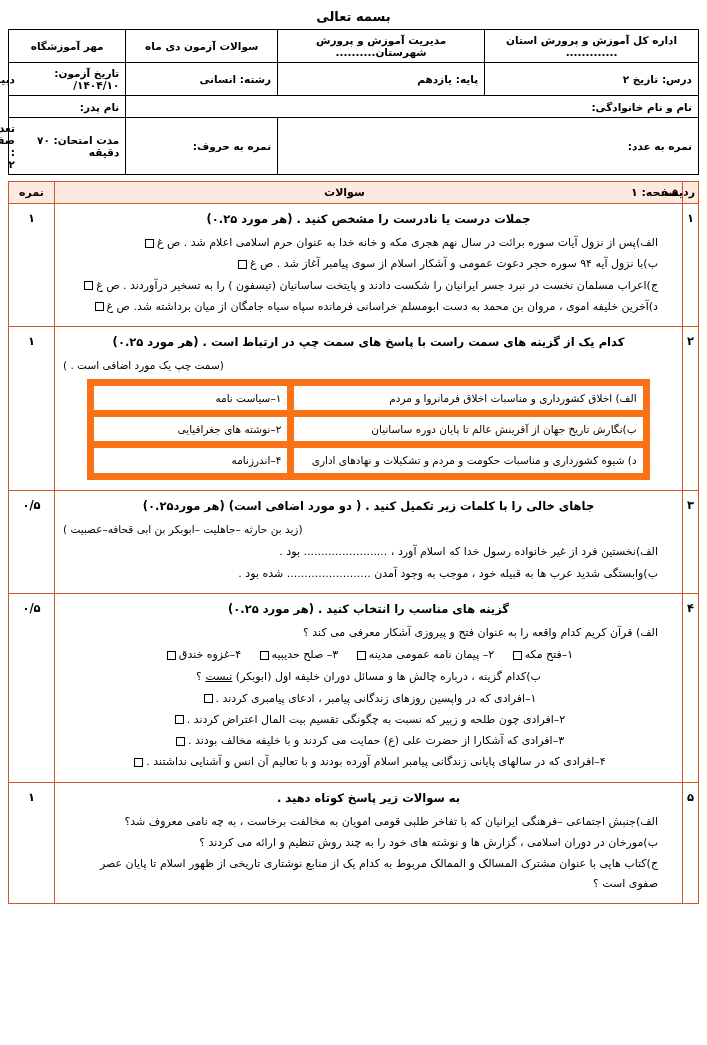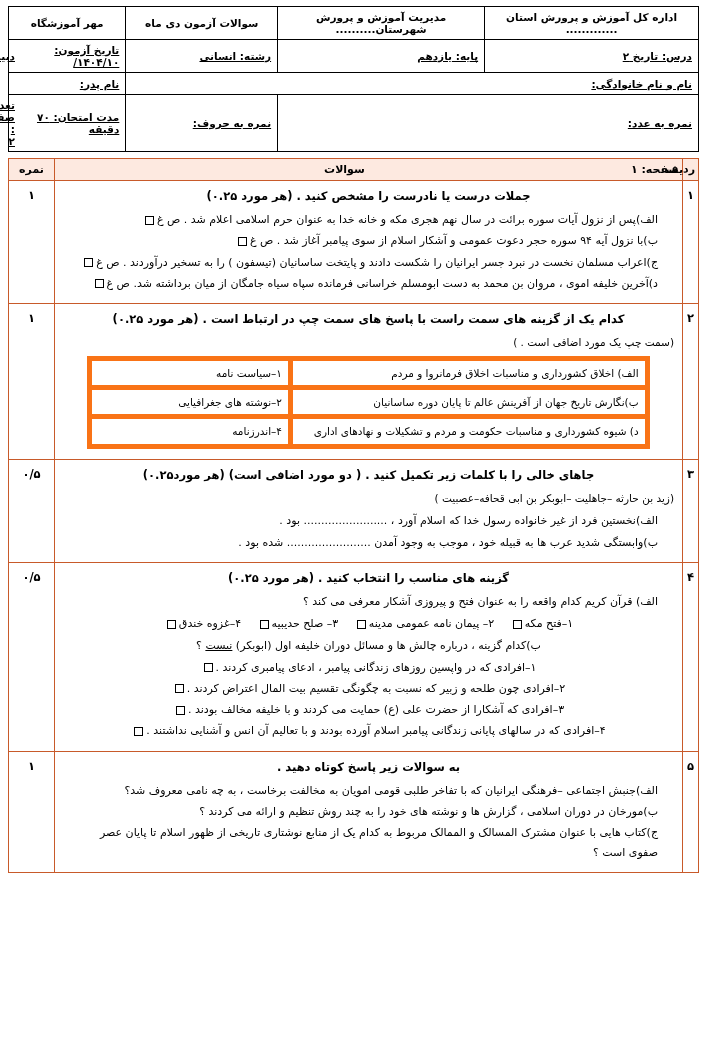--- a/index.html
+++ b/index.html
@@ -32,21 +32,21 @@
   }
   table.hdr td {
     border: 1px solid #000;
     font-size: 10.5px;
     padding: 4px 6px;
     vertical-align: middle;
     height: 22px;
     font-weight: bold;
   }
   td.c { text-align: center; }
-  td.r { text-align: right; text-decoration: underline; }
+  td.r { text-align: right; }
 
   table.qt {
     width: 100%;
     border-collapse: collapse;
     table-layout: fixed;
     margin-top: 6px;
   }
   table.qt > tbody > tr > td {
     border: 1px solid #c85a2a;
     vertical-align: top;
@@ -78,40 +78,40 @@
     font-size: 11px;
     line-height: 1.75;
   }
   .q-title {
     text-align: center;
     font-weight: bold;
     font-size: 11.5px;
     margin-bottom: 4px;
   }
   .q-sub {
-    text-align: right;
+    text-align: left;
     font-size: 10.5px;
     margin-bottom: 4px;
   }
   .line { margin: 2px 16px; font-size: 11px; }
   .box {
     display: inline-block;
     width: 9px; height: 9px;
     border: 1px solid #000;
     vertical-align: middle;
     margin: 0 3px;
   }
   table.match {
     border-collapse: collapse;
     margin: 4px auto 2px auto;
     width: 92%;
     table-layout: fixed;
   }
   table.match td {
-    border: 5px solid #f97316;
+    border: 7px solid #f97316;
     font-size: 10.5px;
     padding: 3px 6px;
     height: 19px;
   }
   table.match td.left-col { width: 36%; }
   .shaded { background: #c9c9c9; }
   .opt-row { text-align: center; font-size: 11px; margin: 3px 0; }
   .opt-row span.opt { margin: 8px 6px; white-space: nowrap; text-align: center; }
   .uline { text-decoration: underline; }
   .footer-bar {
@@ -123,20 +123,21 @@
     font-size: 11px;
     font-weight: bold;
     padding: 6px 0;
   }
 </style>
 </head>
 <body>
 
 <div class="page">
 
+  <div class="bismillah">بسمه تعالی</div>
 
   <table class="hdr">
     <tbody>
         <tr>
       <td class="c" style="width:31%">اداره کل آموزش و پرورش استان .............</td>
       <td class="c" style="width:30%">مدیریت آموزش و پرورش شهرستان..........</td>
       <td class="c" style="width:22%">سوالات آزمون دی ماه</td>
       <td class="c" style="width:17%">مهر آموزشگاه</td>
     </tr>
     <tr>

